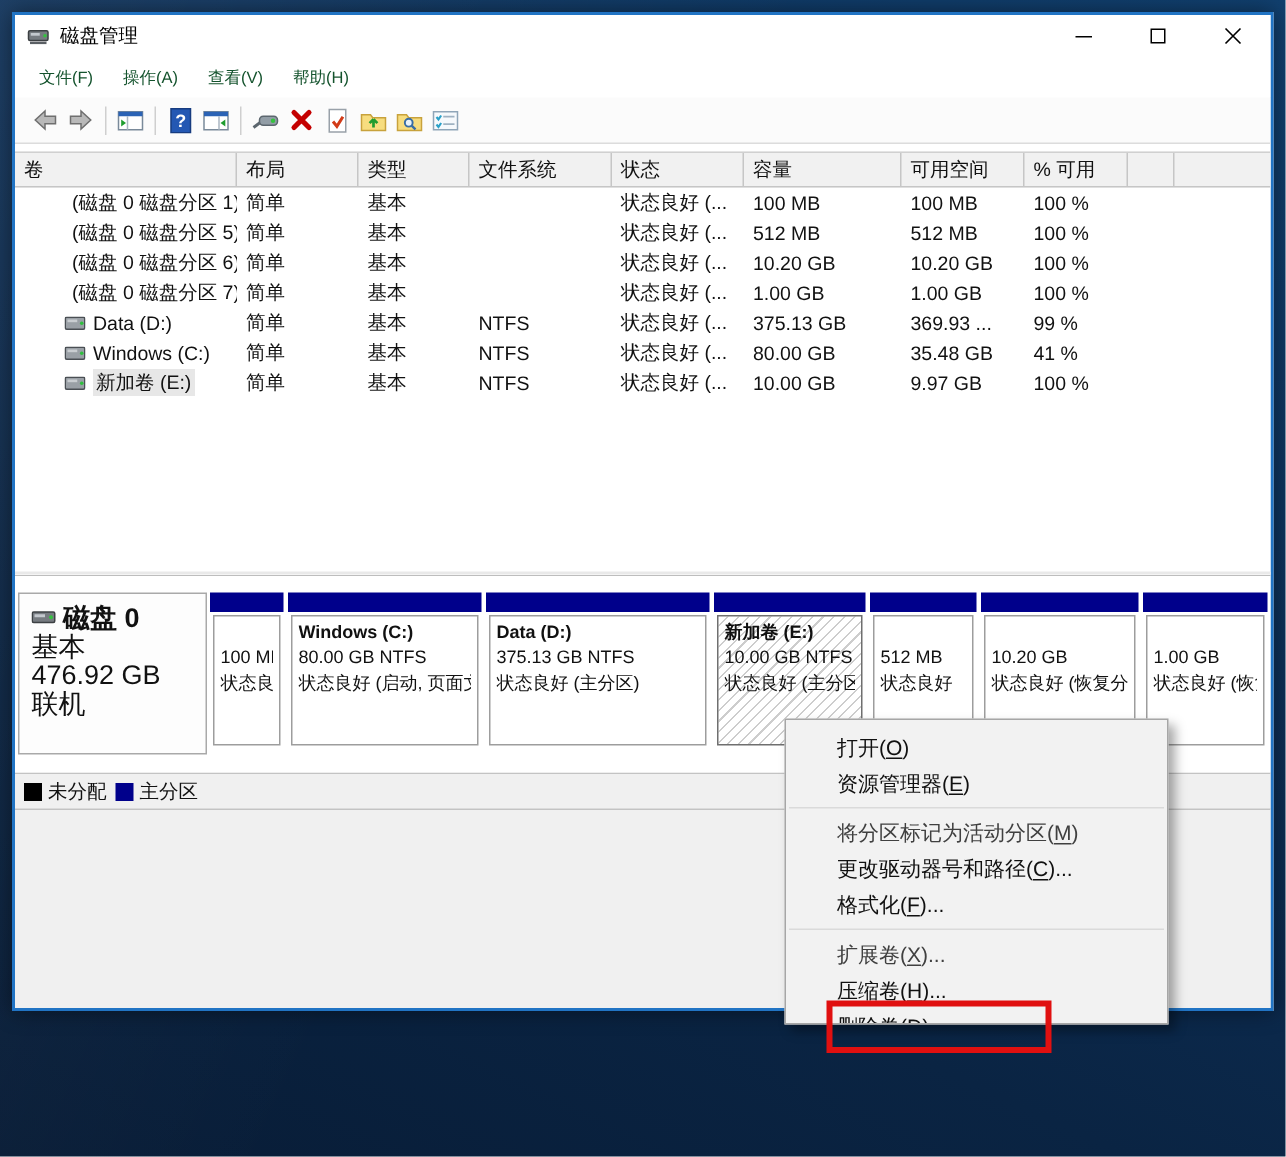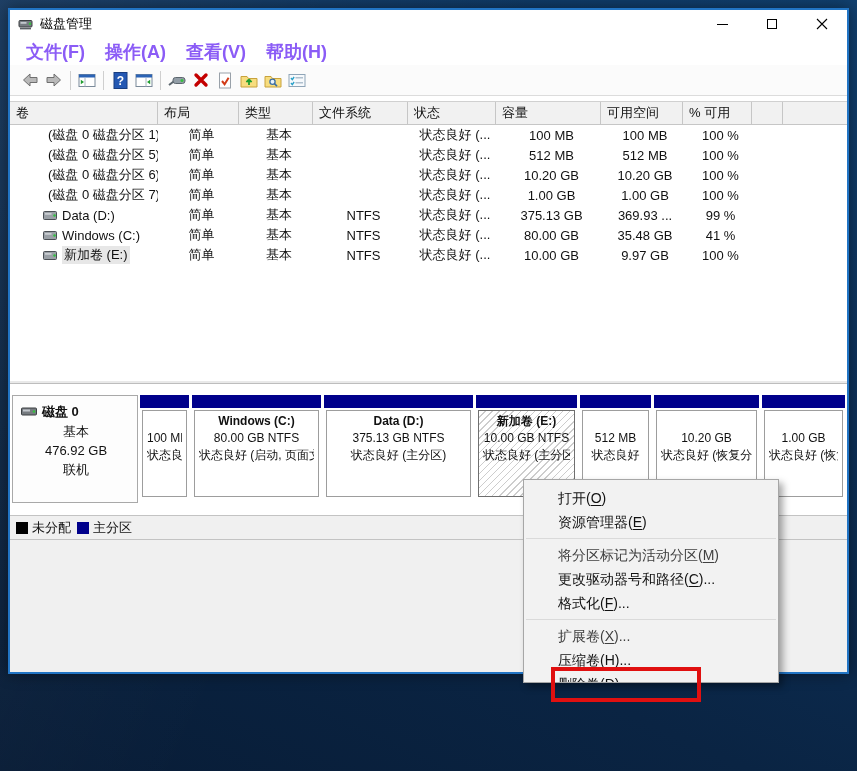--- a/index.html
+++ b/index.html
@@ -4,50 +4,50 @@
 <style>
   html,body{margin:0;padding:0;}
   body{font-family:"Liberation Sans","DejaVu Sans",sans-serif;}
   .screen{position:relative;width:857px;height:771px;overflow:hidden;
     background:
       linear-gradient(115deg, rgba(255,255,255,0.07) 0%, rgba(255,255,255,0.02) 28%, rgba(0,0,0,0) 45%),
       linear-gradient(205deg, #11406f 0%, #0d3058 38%, #0a2443 70%, #081c36 100%);}
   
   .win{position:absolute;left:8px;top:8px;width:841px;height:666px;
     border:2px solid #2174c4;background:#ffffff;box-sizing:border-box;
-    display:flex;flex-direction:column;box-shadow:0 0 14px rgba(0,0,0,0.45);text-align:center;}
+    display:flex;flex-direction:column;box-shadow:0 0 14px rgba(0,0,0,0.45);}
   .titlebar{height:28px;background:#ffffff;display:flex;align-items:center;flex:0 0 auto;}
   .titlebar .ticon{margin:0 6px 0 8px;display:flex;}
   .title-text{font-size:13px;color:#000;}
   .wctrls{margin-left:auto;display:flex;height:100%;}
   .wc{width:50px;display:flex;align-items:center;justify-content:center;}
   .wg-min{display:block;width:11px;height:1px;background:#000;}
   .wg-max{display:block;width:10px;height:10px;border:1px solid #000;box-sizing:border-box;background:#fff;}
   
   .menubar{height:27px;background:#ffffff;display:flex;align-items:center;padding-left:6px;flex:0 0 auto;}
-  .mb-item{font-size:18px;color:#8b5cf6;padding:4px 10px;font-weight:bold;}
+  .mb-item{font-size:11px;color:#14532d;padding:4px 10px;}
   
   .toolbar{height:30px;background:#fbfbfb;border-bottom:1px solid #dcdcdc;display:flex;align-items:center;padding-left:8px;flex:0 0 auto;}
   .tbtn{width:24px;height:24px;display:flex;align-items:center;justify-content:center;}
   .tsep{width:1px;height:19px;background:#cfcfcf;margin:0 4px;}
   
   .table-section{height:285px;flex:0 0 auto;background:#fff;overflow:hidden;}
   .vt{margin-top:5px;}
   .vrow{display:flex;height:20px;align-items:center;font-size:13px;color:#111;}
   .vhead{height:22px;background:#f1f1f1;border-top:1px solid #d0d0d0;border-bottom:1px solid #c6c6c6;}
   .vhead .cell{border-right:1px solid #c6c6c6;height:100%;display:flex;align-items:center;}
   .cell{padding-left:6px;box-sizing:border-box;overflow:hidden;white-space:nowrap;flex:0 0 auto;}
   .c0{width:148px}.c1{width:81px}.c2{width:74px}.c3{width:95px}.c4{width:88px}
   .c5{width:105px}.c6{width:82px}.c7{width:69px}.c8{width:31px}.cfill{flex:1 1 auto;border-right:none !important;}
   .vol-name{display:flex;align-items:center;gap:5px;padding-left:27px;}
   .sel-label{background:#e7e7e7;padding:0 2px;}
   
   .disk-section{flex:1 1 auto;position:relative;background:#fff;border-top:2px solid #e9e9e9;box-shadow:inset 0 1px 0 #bdbdbd;}
   .disk-panel{position:absolute;left:2px;top:12px;width:126px;height:108px;
-    border:1px solid #a9a9a9;background:#fdfdfd;box-sizing:border-box;padding:6px 6px 0 8px;font-size:13px;color:#111;}
+    border:1px solid #a9a9a9;background:#fdfdfd;box-sizing:border-box;padding:6px 6px 0 8px;font-size:18px;color:#111;}
   .disk-panel .dline{line-height:19px;white-space:nowrap;}
   .disk-title{display:flex;align-items:center;gap:4px;font-weight:bold;line-height:20px;}
   .part{position:absolute;top:12px;height:104px;box-sizing:border-box;display:flex;flex-direction:column;background:#fff;}
   .pstrip{height:13px;background:#00008b;flex:0 0 auto;}
   .pbody{flex:1 1 auto;margin:2px;border:1px solid #9d9d9d;background:#fff;padding:2px 4px;overflow:hidden;}
   .pbody div{font-size:12px;line-height:17px;white-space:nowrap;overflow:hidden;color:#111;}
   .pname{font-weight:bold;height:17px;}
   .part.selected .pbody{border:1px solid #6f6f6f;
     background:repeating-linear-gradient(135deg,#ffffff 0px,#ffffff 4px,#cdcdcd 4px,#cdcdcd 5px);}
   

